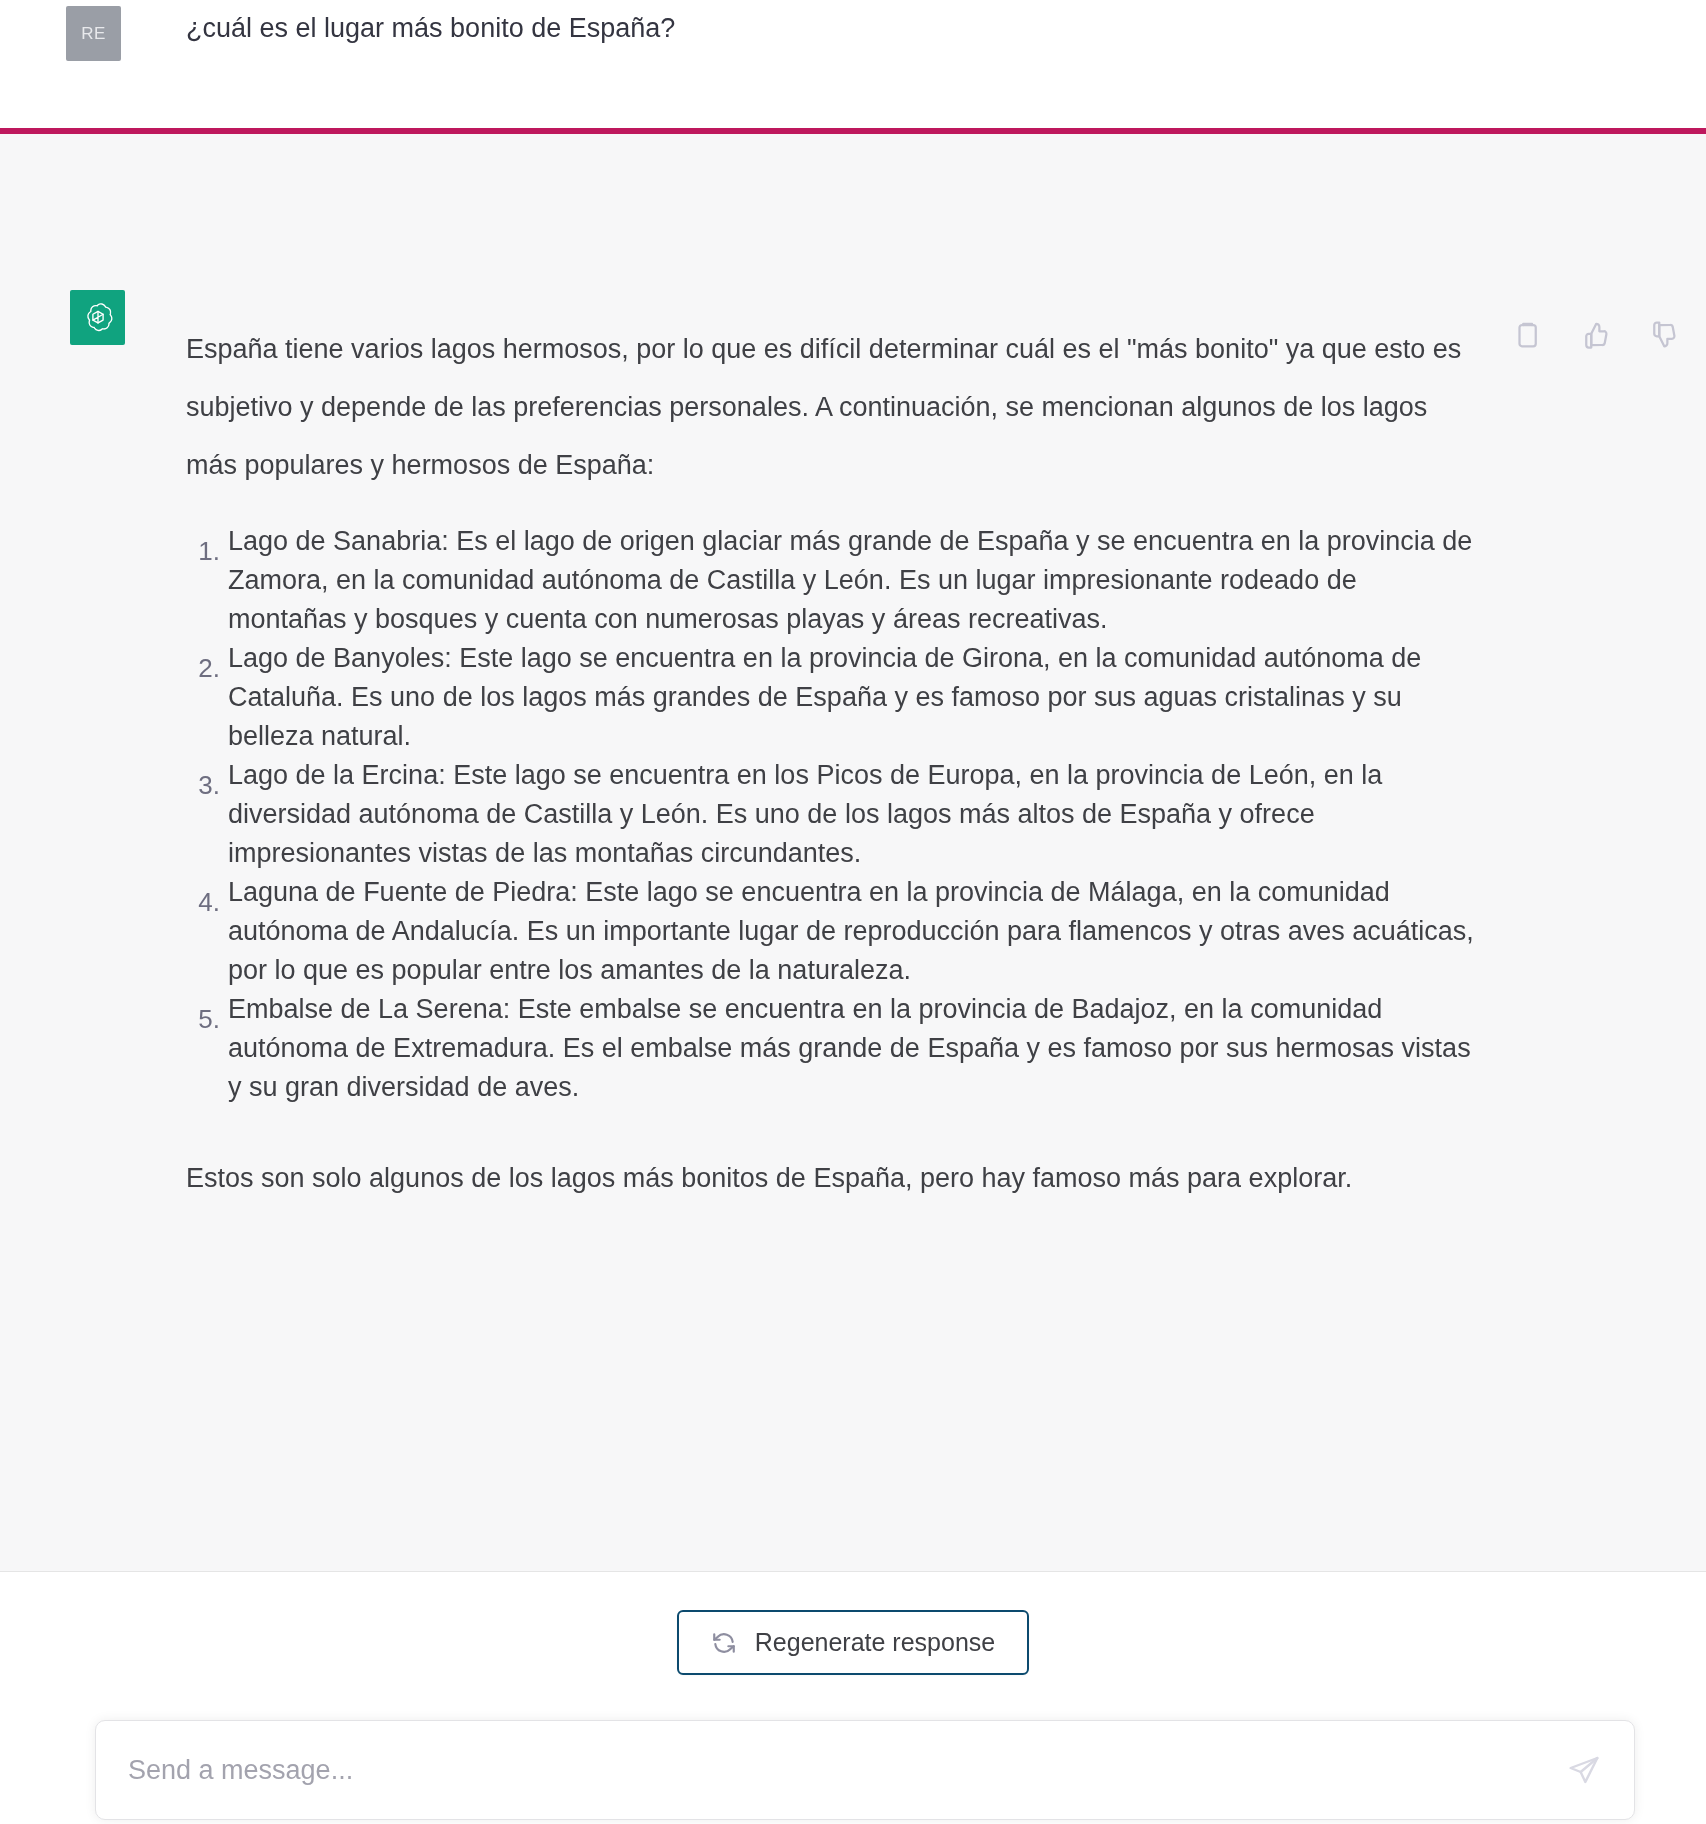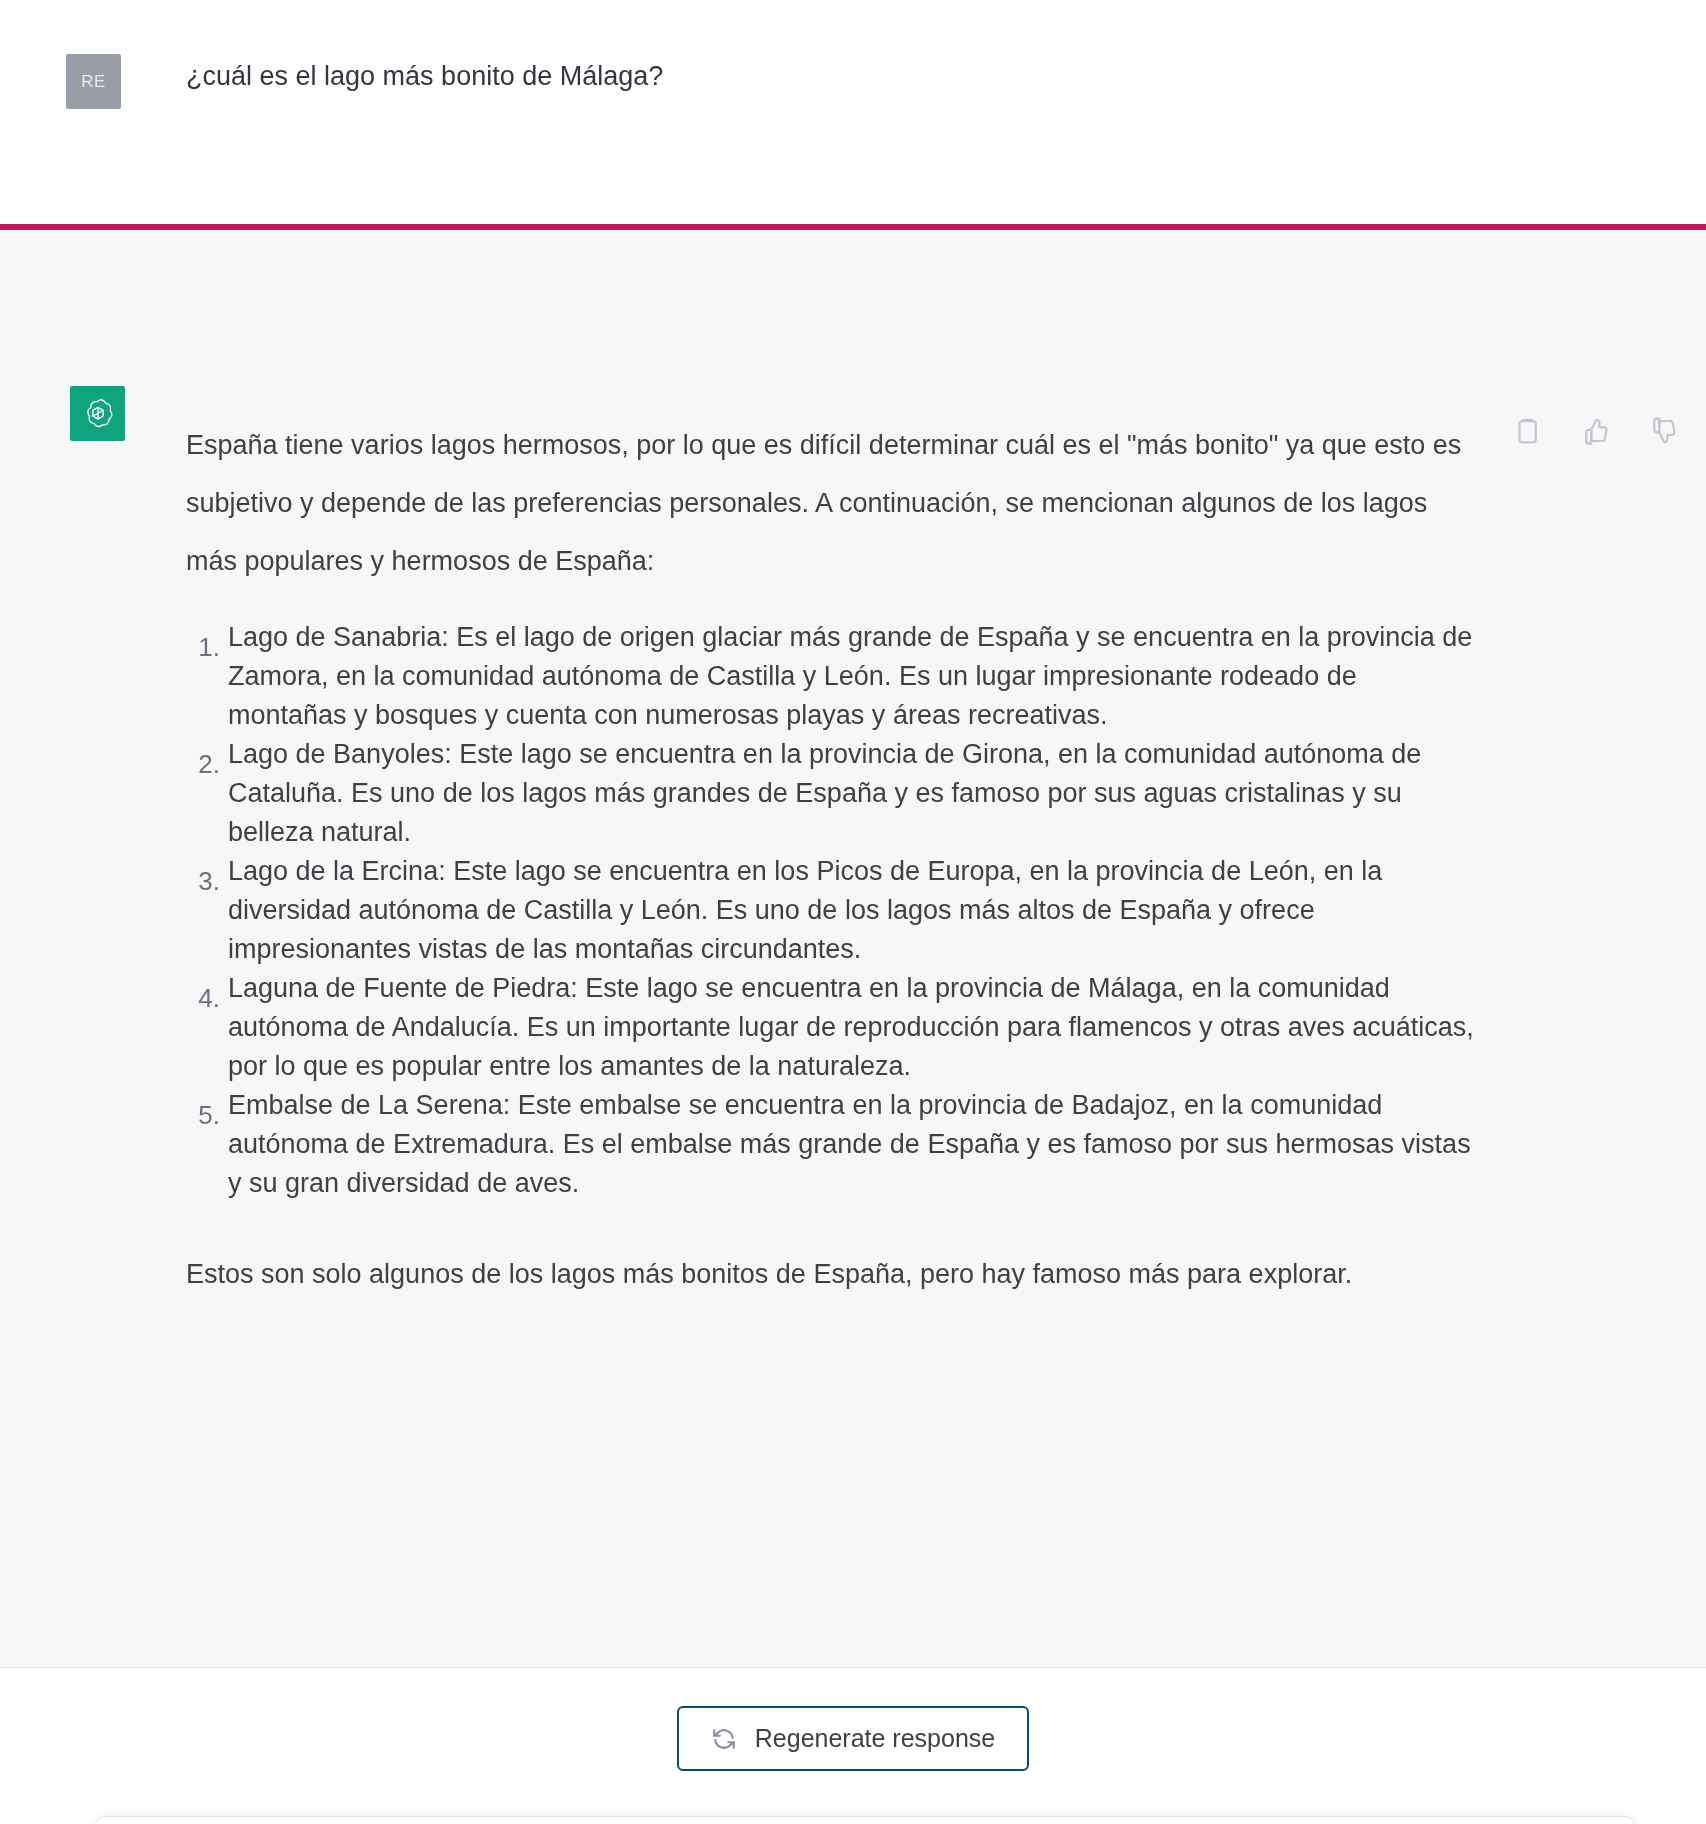--- a/index.html
+++ b/index.html
@@ -18,21 +18,20 @@
     height: 1824px;
     display: flex;
     flex-direction: column;
     background: #ffffff;
   }
 
   
   .turn {
     width: 100%;
     position: relative;
-    margin-top: 48px;
   }
 
   .turn-user {
     background: #ffffff;
     height: 128px;
   }
 
   .turn-assistant {
     background: #f7f7f8;
     border-top: 6px solid #be185d;
@@ -232,21 +231,21 @@
   .send-button svg { width: 32px; height: 32px; display: block; }
 </style>
 </head>
 <body>
 
 <div class="chat-root">
 
   <div class="turn turn-user">
     <div class="turn-inner">
       <div class="avatar avatar-user">RE</div>
-      <div class="msg-body msg-body-user">¿cuál es el lago más bonito de Málaga?</div>
+      <div class="msg-body msg-body-user">¿cuál es el lugar más bonito de España?</div>
     </div>
   </div>
 
   <div class="turn turn-assistant">
     <div class="turn-inner">
 
       <div class="avatar avatar-assistant">
         <svg viewBox="0 0 24 24" fill="none" stroke="#ffffff" stroke-width="0.9" stroke-linecap="round" stroke-linejoin="round" aria-hidden="true">
           <path d="M12 3.2c1.6-1.1 3.8-.6 4.8 1l.3.6 .7.1c1.9.4 3 2.3 2.5 4.2l-.2.6 .4.5c1.2 1.5.9 3.8-.7 4.9l-.5.4v.7c-.1 1.9-1.8 3.3-3.7 3.1l-.6-.1-.5.4c-1.5 1.2-3.7.8-4.8-.8l-.3-.5-.7-.1c-1.9-.4-3-2.3-2.5-4.2l.2-.6-.4-.5c-1.2-1.5-.9-3.8.7-4.9l.5-.4v-.7c.1-1.9 1.8-3.3 3.7-3.1l.6.1z"></path>
           <path d="M12 7.6 15.4 9.5v3.9L12 15.3 8.6 13.4V9.5z"></path>

